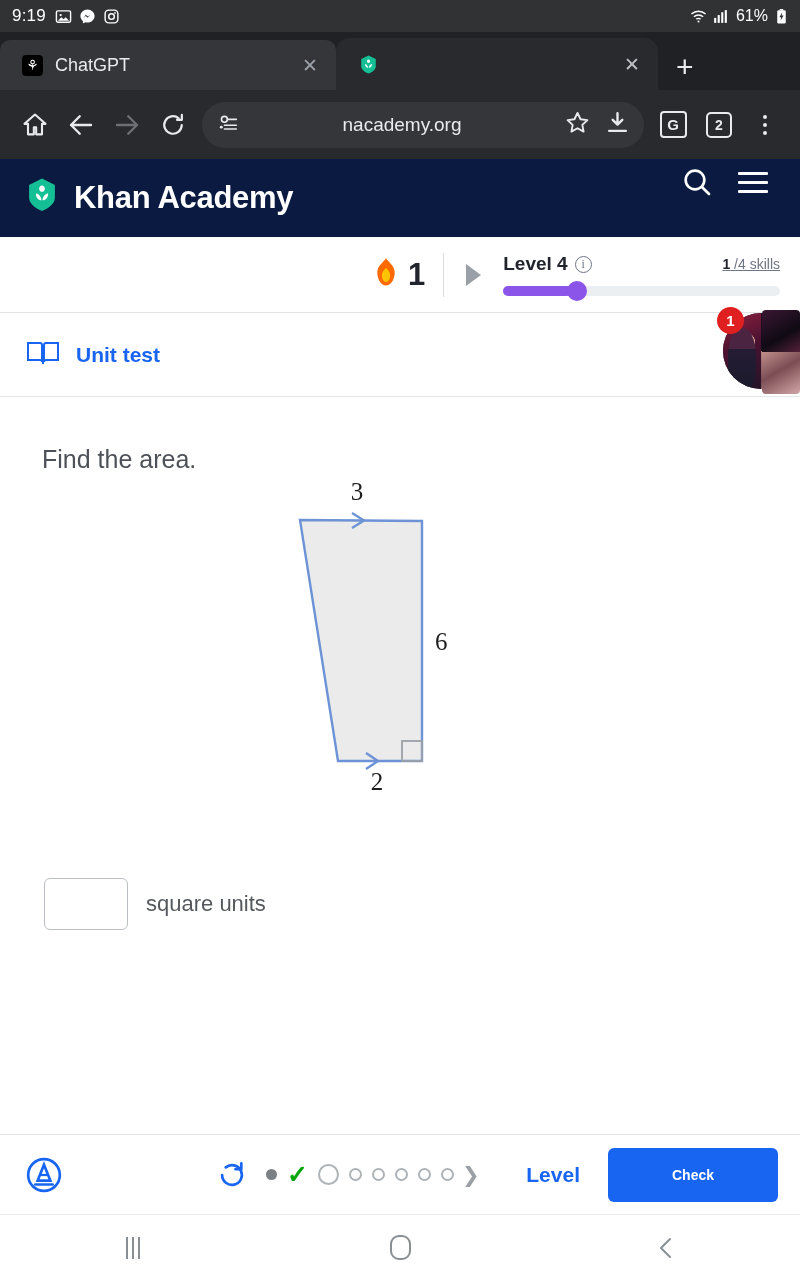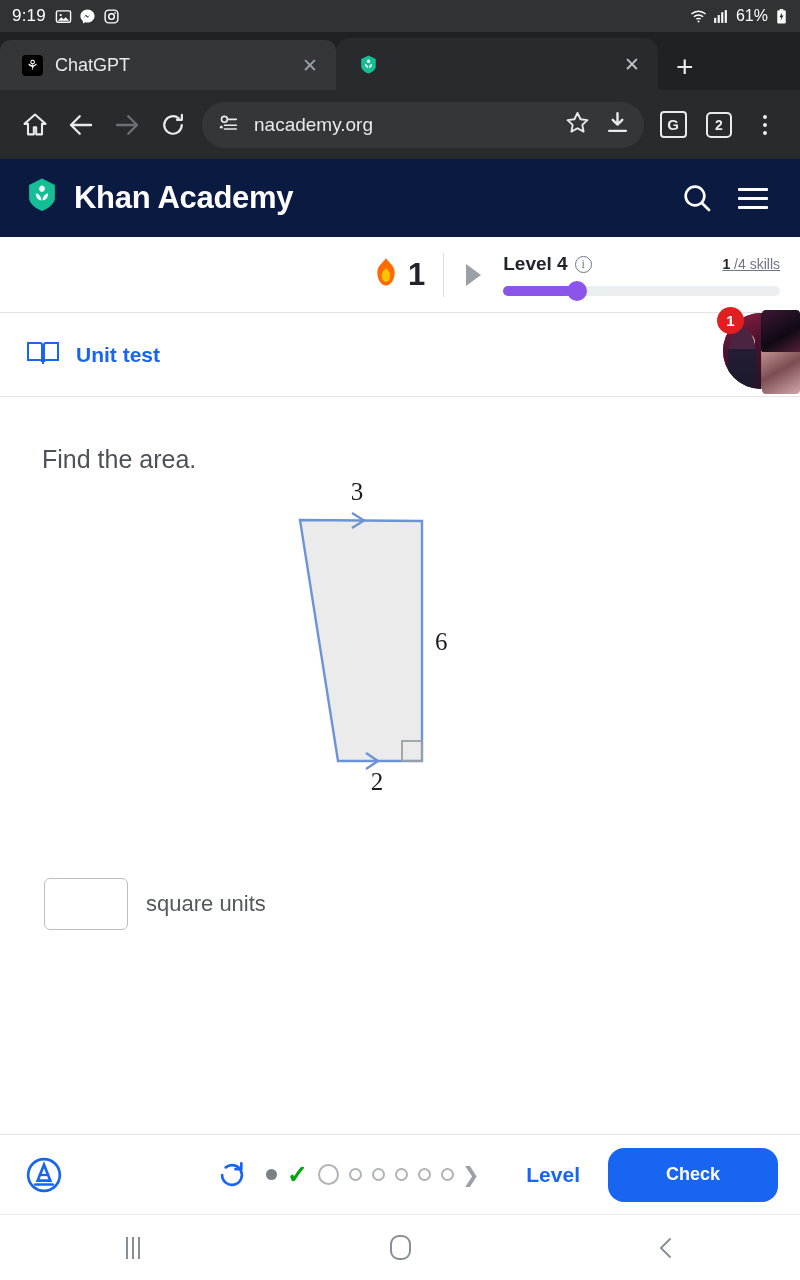--- a/index.html
+++ b/index.html
@@ -110,20 +110,21 @@
     flex: 1;
     height: 46px;
     background: #35363a;
     border-radius: 24px;
     display: flex;
     align-items: center;
     gap: 14px;
     padding: 0 14px 0 16px;
     margin: 0 6px;
     overflow: hidden;
+    text-align: center;
   }
   .omnibox .url {
     color: #e8eaed;
     font-size: 19px;
     flex: 1;
     white-space: nowrap;
     overflow: hidden;
   }
   .tabcount {
     width: 26px; height: 26px;
@@ -145,21 +146,20 @@
     position: relative;
   }
   .menu-dots { display: flex; flex-direction: column; gap: 4px; align-items: center; }
   .menu-dots i { width: 4px; height: 4px; border-radius: 50%; background: #e8eaed; display: block; }
 
   
   .ka-header {
     height: 78px;
     background: #0b1a41;
     display: flex;
-    align-items: center;
     padding: 0 24px;
   }
   .ka-brand { display: flex; align-items: center; gap: 14px; }
   .ka-brand .name {
     color: #ffffff;
     font-size: 31px;
     font-weight: bold;
     letter-spacing: -.3px;
   }
   .ka-header .spacer { flex: 1; }
@@ -284,24 +284,24 @@
   .exbar .spacer { flex: 1; }
   .skip-btn {
     color: #1865f2;
     font-size: 21px;
     font-weight: bold;
     margin-right: 28px;
   }
   .check-btn {
     background: #1865f2;
     color: #fff;
-    font-size: 18px;
+    font-size: 14px;
     font-weight: bold;
     border: none;
-    border-radius: 16px;
+    border-radius: 6px;
     width: 170px; height: 54px;
     font-family: "Liberation Sans", sans-serif;
   }
 
   
   .navbar {
     position: absolute;
     left: 0; right: 0; bottom: 0;
     height: 66px;
     background: #fff;

